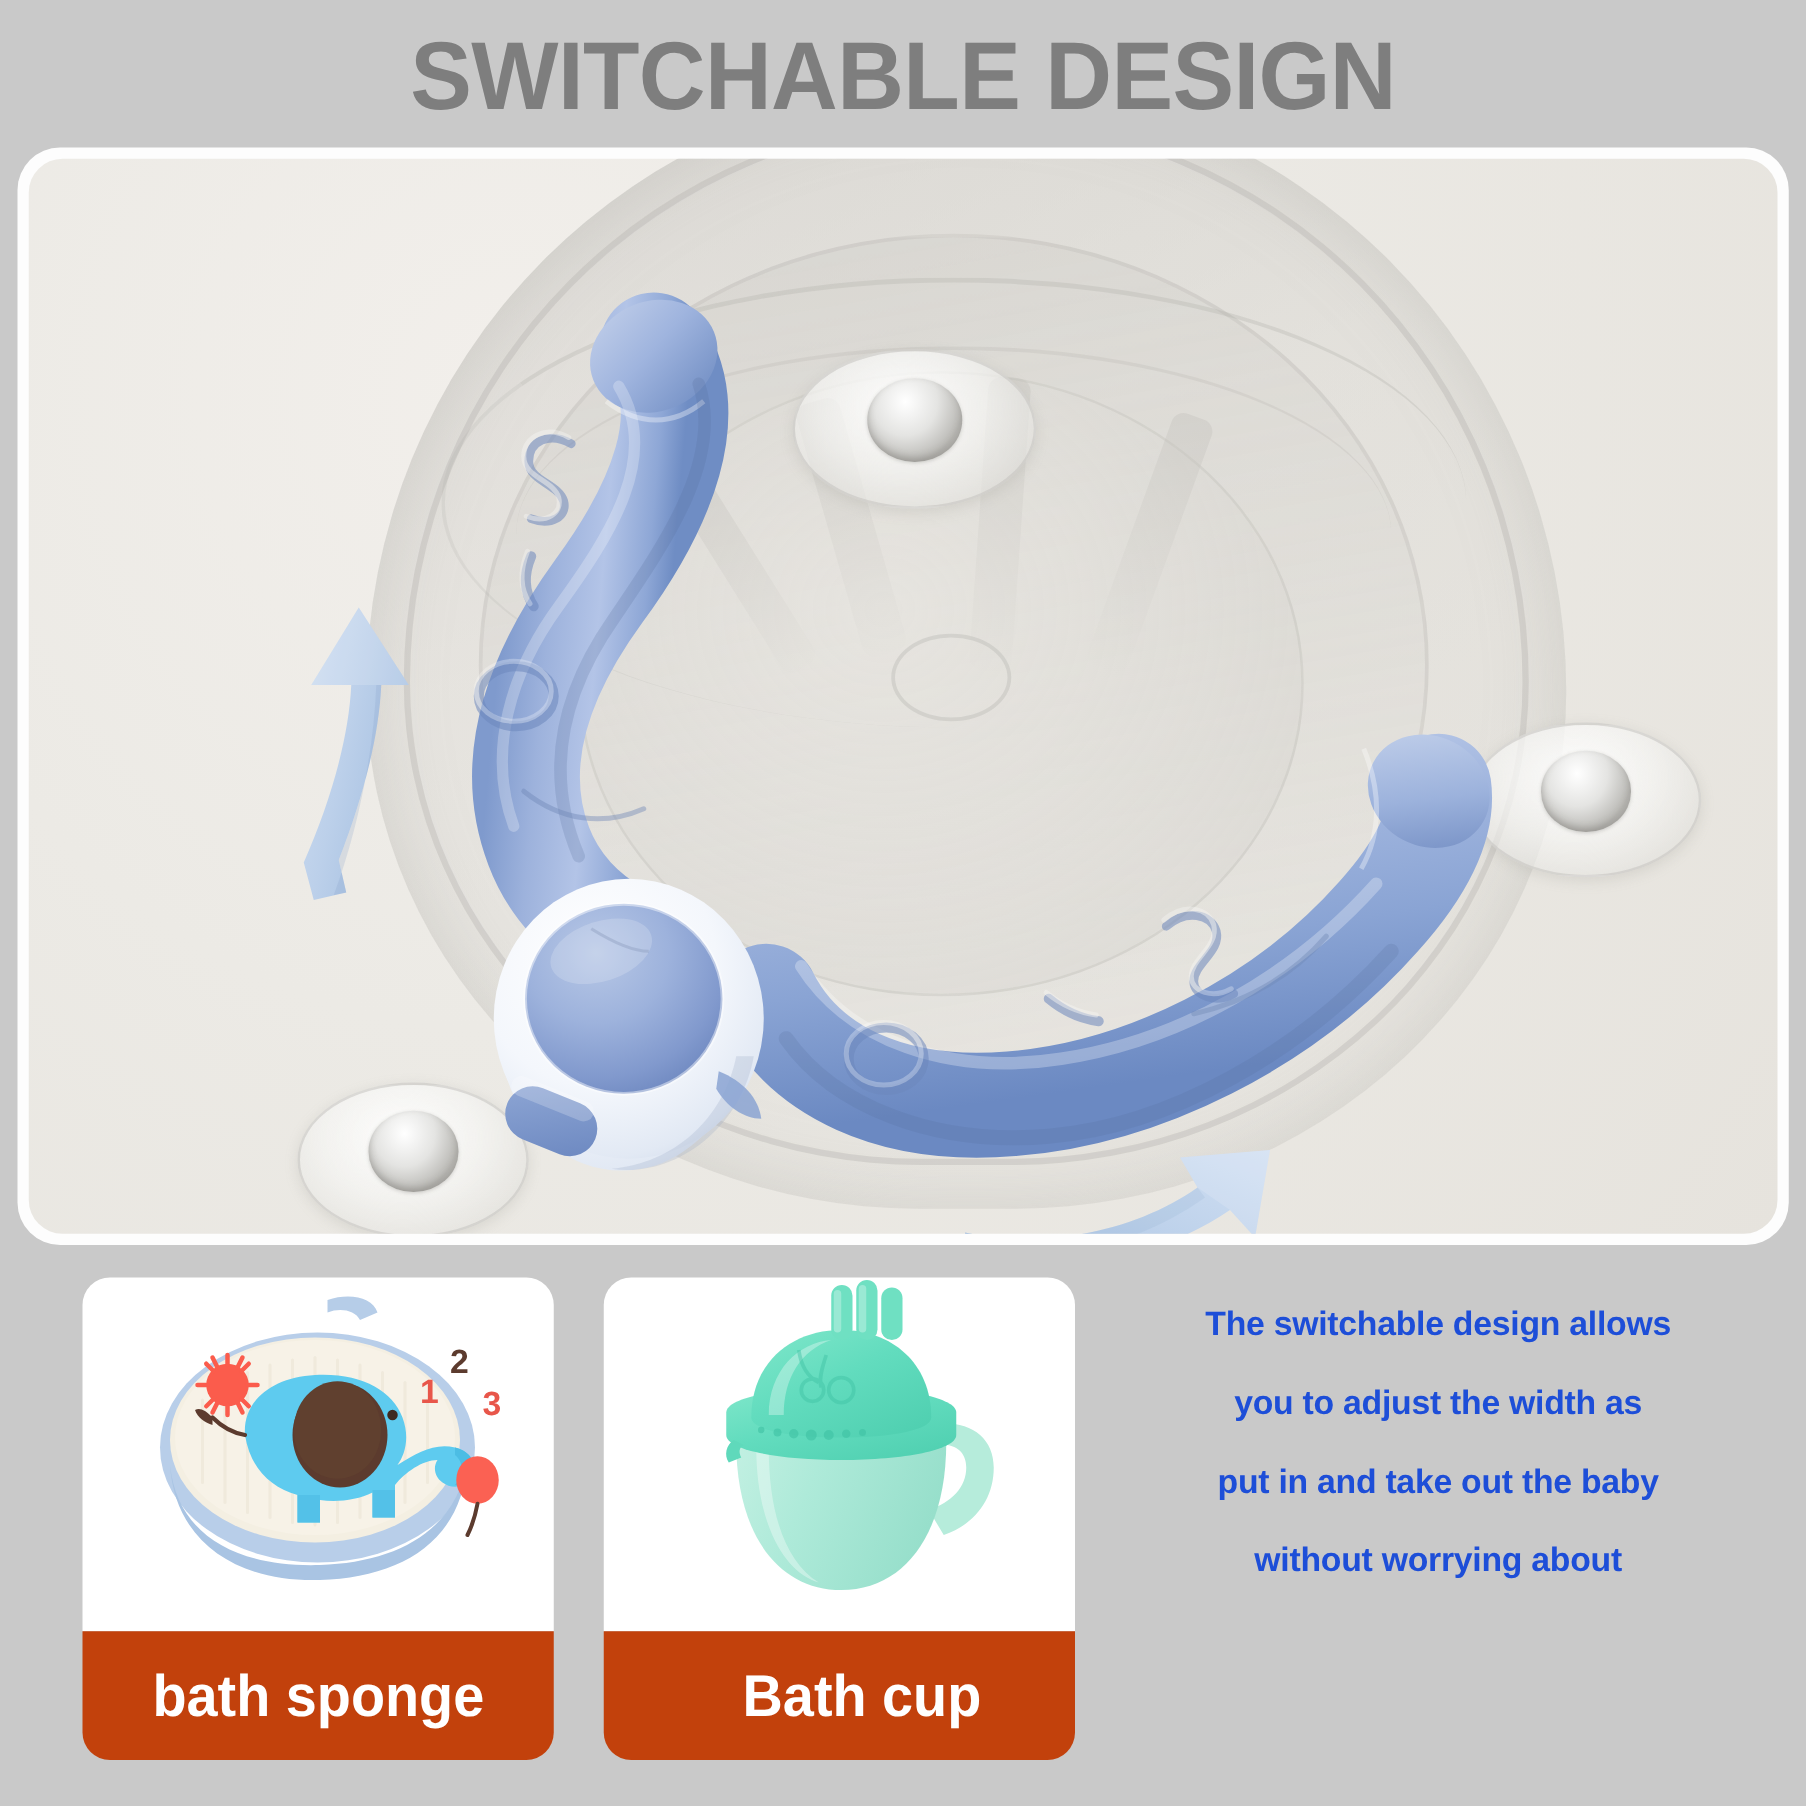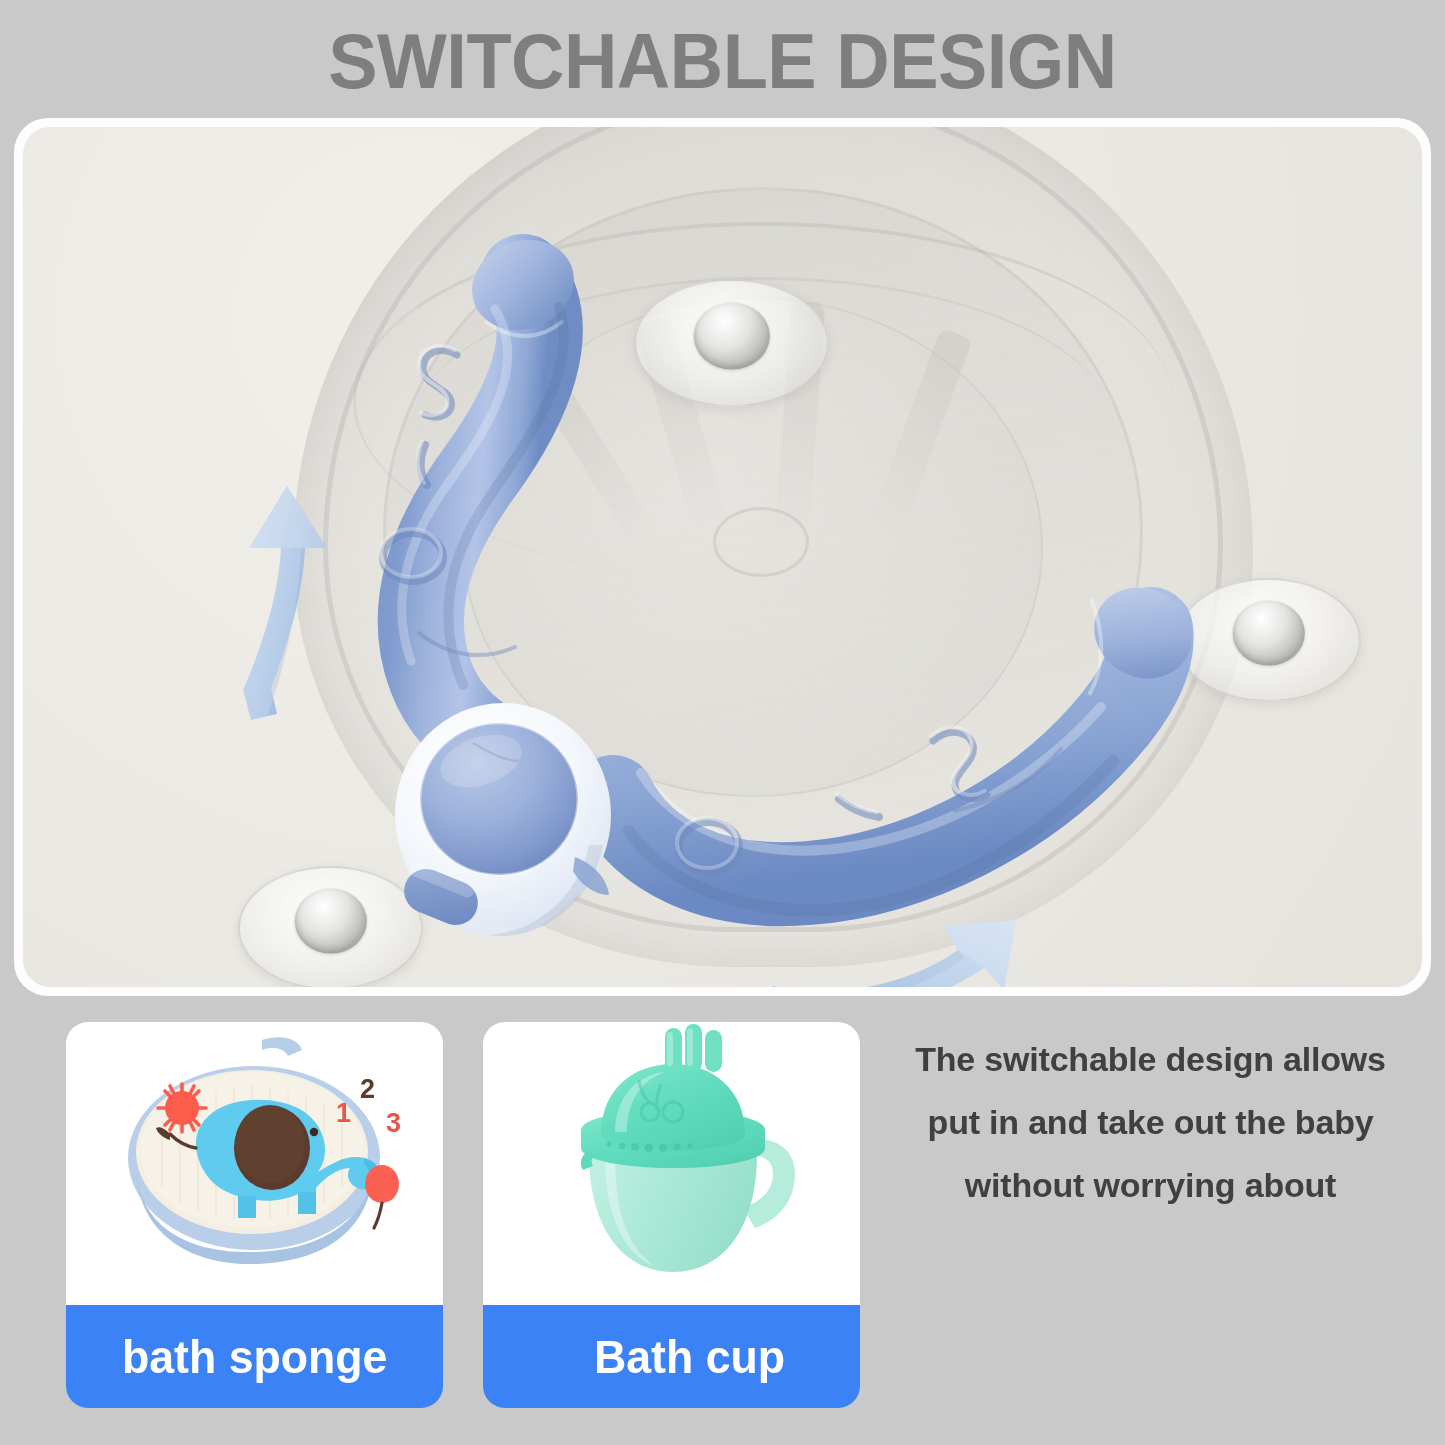--- a/index.html
+++ b/index.html
@@ -173,21 +173,21 @@
     overflow: hidden;
   }
   #card-sponge { left: 66px; }
   #card-cup    { left: 483px; }
 
   .caption-bar {
     position: absolute;
     top: 1305px;
     width: 377px;
     height: 103px;
-    background: #3b82f6;
+    background: #c2410c;
     border-radius: 0 0 22px 22px;
     display: flex;
     align-items: center;
     justify-content: center;
   }
   #caption-sponge { left: 66px; }
   #caption-cup    { left: 483px; padding-left: 36px; }
   .caption-text {
     color: #ffffff;
     font-size: 47px;
@@ -199,22 +199,22 @@
 
   .card-art { position: absolute; left: 0; top: 0; width: 377px; height: 283px; }
 
   
   #description {
     position: absolute;
     left: 868px;
     top: 1028px;
     width: 565px;
     text-align: center;
-    color: #404040;
-    font-size: 34px;
+    color: #1d4ed8;
+    font-size: 27px;
     line-height: 63px;
     font-weight: bold;
     letter-spacing: -0.2px;
   }
 </style>
 </head>
 <body>
 
 <div id="page-title">SWITCHABLE DESIGN</div>
 
@@ -618,15 +618,16 @@
 <div class="caption-bar" id="caption-sponge">
   <span class="caption-text">bath sponge</span>
 </div>
 
 <div class="caption-bar" id="caption-cup">
   <span class="caption-text">Bath cup</span>
 </div>
 
 <div id="description">
   <div>The switchable design allows</div>
+  <div>you to adjust the width as</div>
   <div>put in and take out the baby</div>
   <div>without worrying about</div>
 </div>
 
 </body></html>

